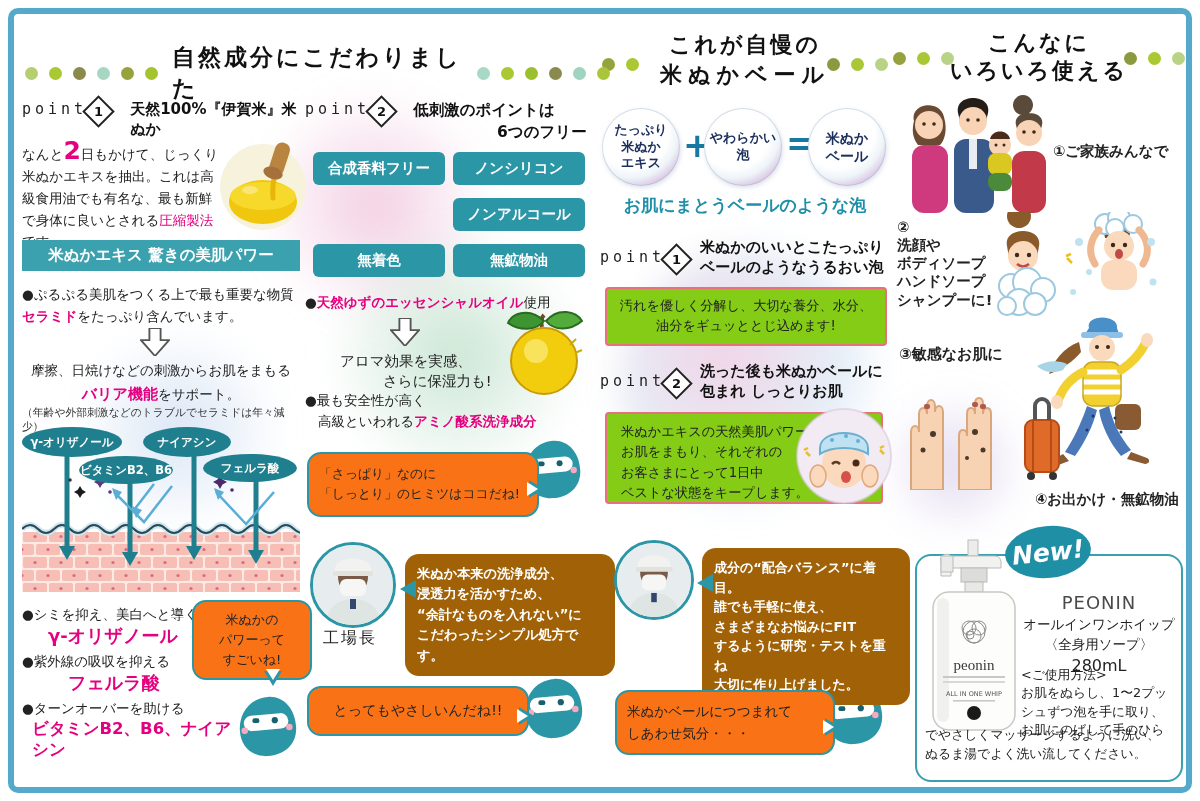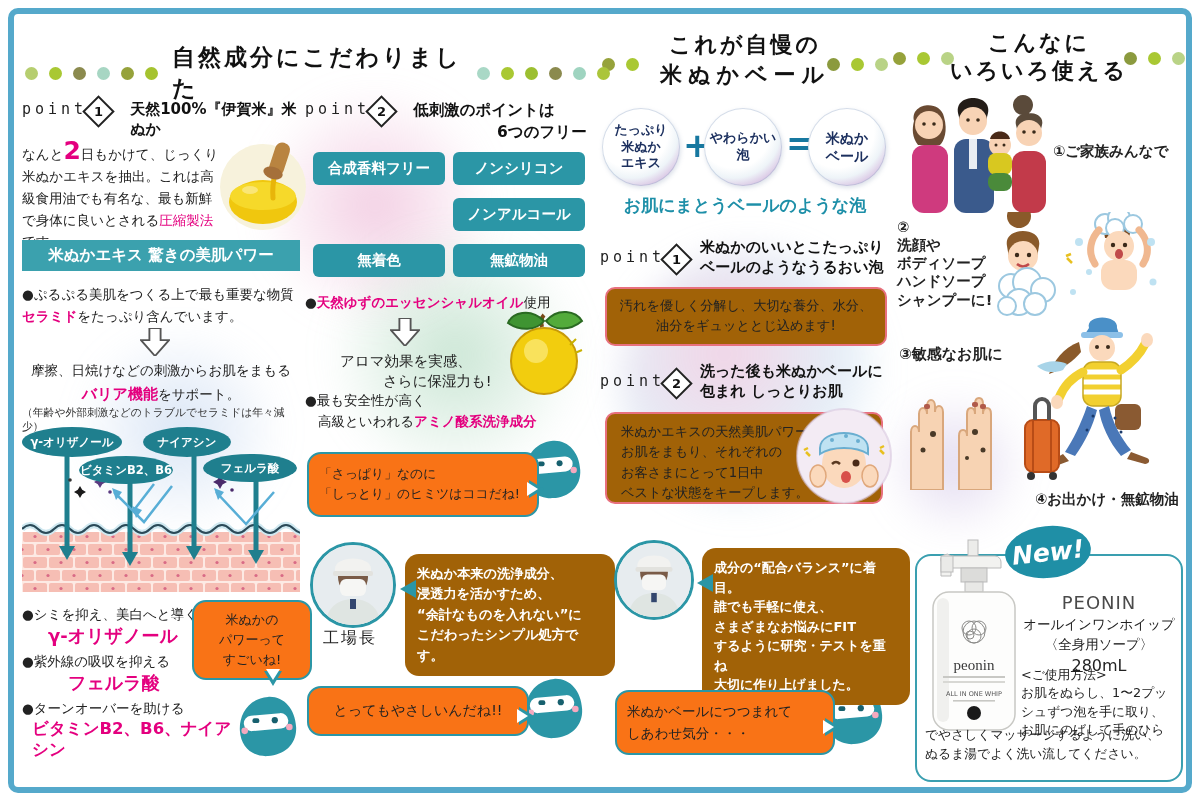--- a/index.html
+++ b/index.html
@@ -27,21 +27,21 @@
   .teal-bar{background:#3ba1ae;color:#fff;font-weight:bold;font-size:15.5px;text-align:center;padding:5px 0;}
   .free-box{position:absolute;width:132px;height:33px;background:#2b96a6;border-radius:6px;color:#fff;font-weight:bold;display:flex;align-items:center;justify-content:center;font-size:14.5px;}
   
   .bubble-w{position:absolute;background:#f97316;border:2.5px solid #2b96a6;border-radius:14px;color:#222;z-index:3;}
   .bubble-w.tr::before{content:"";position:absolute;right:-16px;top:42%;border:9px solid transparent;border-left:15px solid #2b96a6;}
   .bubble-w.tr::after{content:"";position:absolute;right:-8px;top:calc(42% + 2px);border:7px solid transparent;border-left:11px solid #fff;}
   .bubble-w.tb::before{content:"";position:absolute;bottom:-17px;left:60%;border:9px solid transparent;border-top:15px solid #2b96a6;}
   .bubble-w.tb::after{content:"";position:absolute;bottom:-9px;left:calc(60% + 2px);border:7px solid transparent;border-top:11px solid #fff;}
   .bubble-t{position:absolute;background:#a16207;border-radius:14px;color:#fff;font-weight:bold;z-index:3;}
   .bubble-t::before{content:"";position:absolute;left:-14px;top:26px;border:9px solid transparent;border-right:16px solid #2b96a6;}
-  .pink-box{position:absolute;background:#a16207;border:2px solid #e8707e;border-radius:10px;z-index:2;}
+  .pink-box{position:absolute;background:#84cc16;border:2px solid #e8707e;border-radius:4px;z-index:2;}
   .fcircle{position:absolute;width:78px;height:78px;border-radius:50%;display:flex;align-items:center;justify-content:center;text-align:center;font-weight:bold;font-size:13px;color:#1b2f5e;line-height:1.3;white-space:pre-line;
     background:radial-gradient(circle at 38% 30%, #ffffff 50%, #eef4f8 64%, #dccae6 77%, #cfe3d2 87%, #eaf3f6 100%);
     box-shadow:inset 0 0 0 1px rgba(150,170,200,.4), 1px 2px 4px rgba(120,140,170,.25);}
   .op{position:absolute;font-size:34px;font-weight:bold;color:#1778a0;line-height:1;}
   .benefit-desc{font-size:13.5px;color:#222;}
   .benefit-em{color:#e4007f;font-weight:bold;font-size:17px;margin-left:26px;line-height:1.3;}
   .manager-photo{position:absolute;border-radius:50%;overflow:hidden;border:3px solid #2b96a6;background:#eef3f3;z-index:3;}
   .hand-label{font-size:16px;color:#222;letter-spacing:2px;}
   .new-badge{position:absolute;background:#1f8fa6;color:#fff;font-weight:bold;font-style:italic;font-size:25px;display:flex;align-items:center;justify-content:center;border-radius:50%;transform:rotate(-6deg);z-index:6;}
   .product-box{position:absolute;background:#fff;border:2px solid #3a9fb0;border-radius:16px;z-index:4;}

